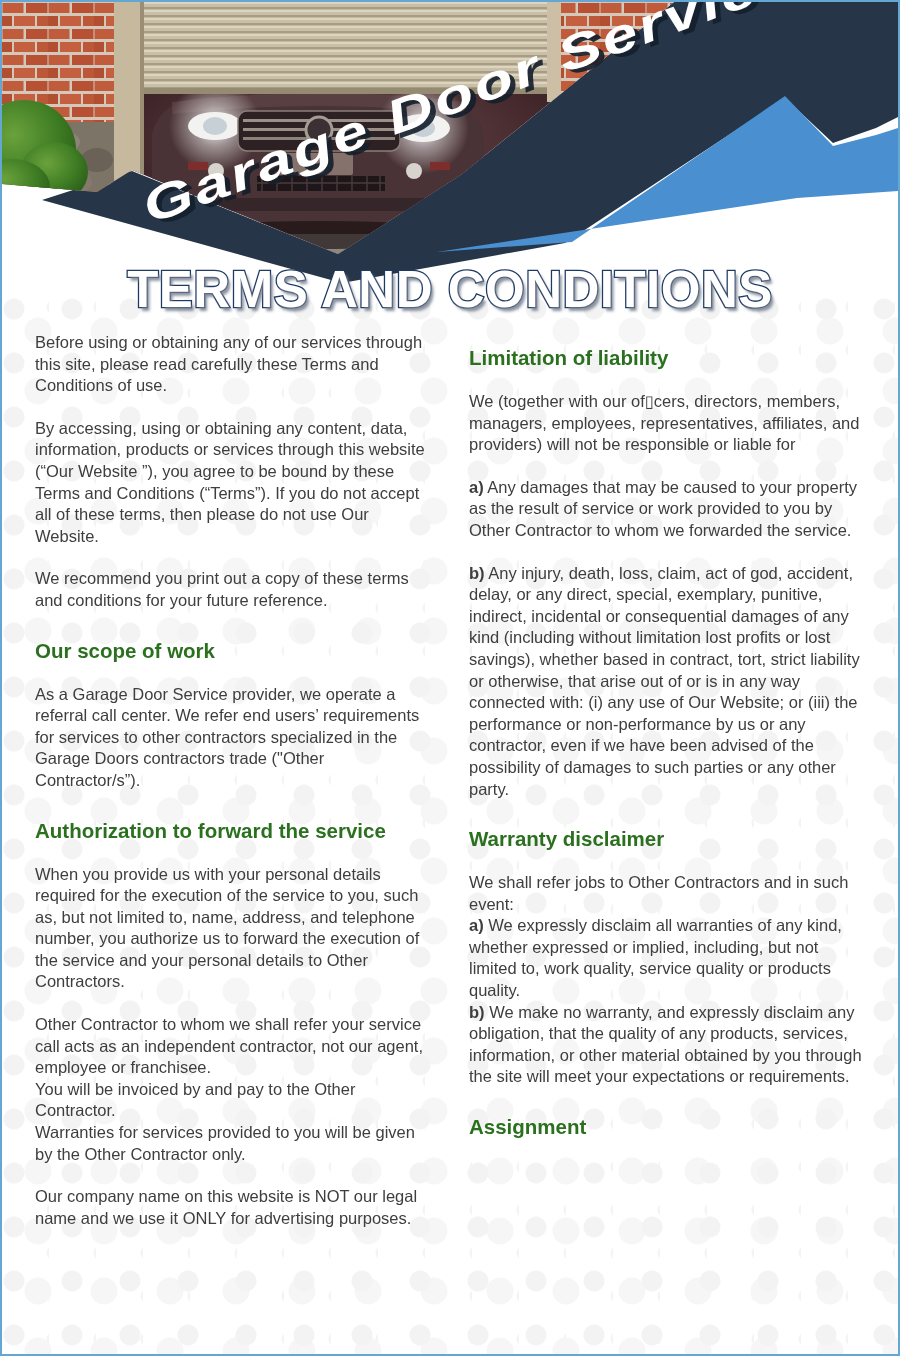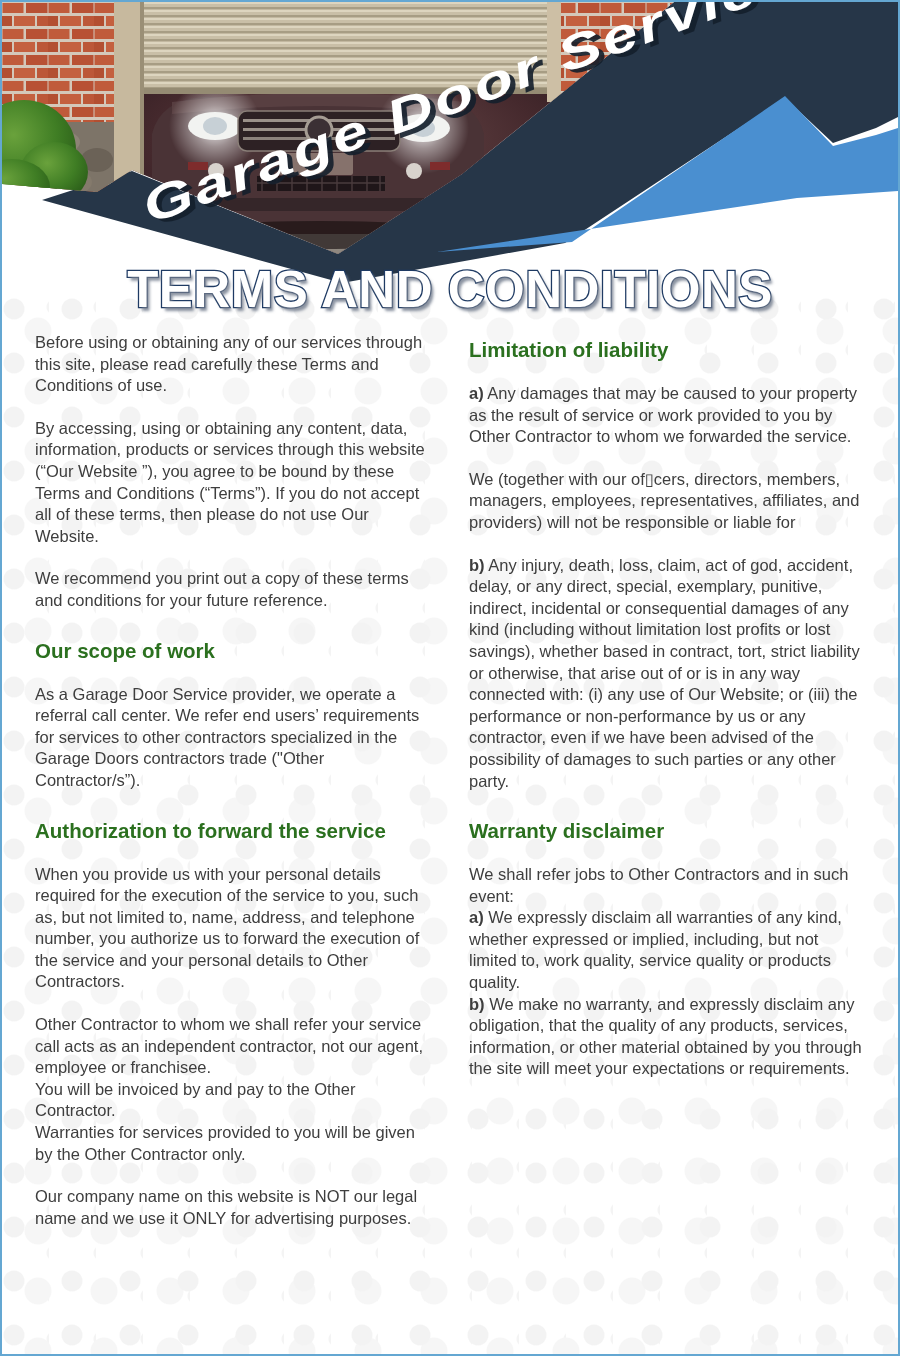--- a/index.html
+++ b/index.html
@@ -26,21 +26,21 @@
     text-shadow:3px 4px 3px rgba(110,120,138,.8);
     white-space:nowrap;
   }
   .col{position:absolute;top:330px;width:393px;color:#3e3e3e;
        font-size:16.5px;line-height:21.6px;}
   .col-left{left:33px;}
   .col-right{left:467px;}
   .para{margin:0 0 21px 0;}
   .sec-h{margin:27px 0 22px 0;font-size:20.5px;line-height:23px;
          font-weight:bold;color:#2b701f;}
-  .sec-h:first-child{margin-top:6px;}
+  .sec-h:first-child{margin-top:14px;}
   .b{font-weight:bold;}
 </style>
 </head>
 <body>
 
 <div class="page">
 
   <svg class="header-svg" width="896" height="312" viewBox="0 0 896 312">
     <defs>
       <clipPath id="photoClip">
@@ -150,20 +150,21 @@
       <p class="para"><span>We recommend you print out a copy of these terms and conditions for your future reference.</span></p>
       <h2 class="sec-h">Our scope of work</h2>
       <p class="para"><span>As a Garage Door Service provider, we operate a referral call center. We refer end users’ requirements for services to other contractors specialized in the Garage Doors contractors trade ("Other Contractor/s”).</span></p>
       <h2 class="sec-h">Authorization to forward the service</h2>
       <p class="para"><span>When you provide us with your personal details required for the execution of the service to you, such as, but not limited to, name, address, and telephone number, you authorize us to forward the execution of the service and your personal details to Other Contractors.</span></p>
       <p class="para"><span>Other Contractor to whom we shall refer your service call acts as an independent contractor, not our agent, employee or franchisee.</span><br><span>You will be invoiced by and pay to the Other Contractor.</span><br><span>Warranties for services provided to you will be given by the Other Contractor only.</span></p>
       <p class="para"><span>Our company name on this website is NOT our legal name and we use it ONLY for advertising purposes.</span></p>
     </div>
   <div class="col col-right" id="col-right">
       <h2 class="sec-h">Limitation of liability</h2>
+      <p class="para"><span>We (together with our of▯cers, directors, members, managers, employees, representatives, affiliates, and providers) will not be responsible or liable for</span></p>
       <p class="para"><span class="b">a)</span><span> Any damages that may be caused to your property as the result of service or work provided to you by Other Contractor to whom we forwarded the service.</span></p>
-      <p class="para"><span>We (together with our of▯cers, directors, members, managers, employees, representatives, affiliates, and providers) will not be responsible or liable for</span></p>
       <p class="para"><span class="b">b)</span><span> Any injury, death, loss, claim, act of god, accident, delay, or any direct, special, exemplary, punitive, indirect, incidental or consequential damages of any kind (including without limitation lost profits or lost savings), whether based in contract, tort, strict liability or otherwise, that arise out of or is in any way connected with: (i) any use of Our Website; or (iii) the performance or non-performance by us or any contractor, even if we have been advised of the possibility of damages to such parties or any other party.</span></p>
       <h2 class="sec-h">Warranty disclaimer</h2>
       <p class="para"><span>We shall refer jobs to Other Contractors and in such event:</span><br><span class="b">a)</span><span> We expressly disclaim all warranties of any kind, whether expressed or implied, including, but not limited to, work quality, service quality or products quality.</span><br><span class="b">b)</span><span> We make no warranty, and expressly disclaim any obligation, that the quality of any products, services, information, or other material obtained by you through the site will meet your expectations or requirements.</span></p>
+      <h2 class="sec-h">Assignment</h2>
     </div>
 
 </div>
 
 </body></html>

